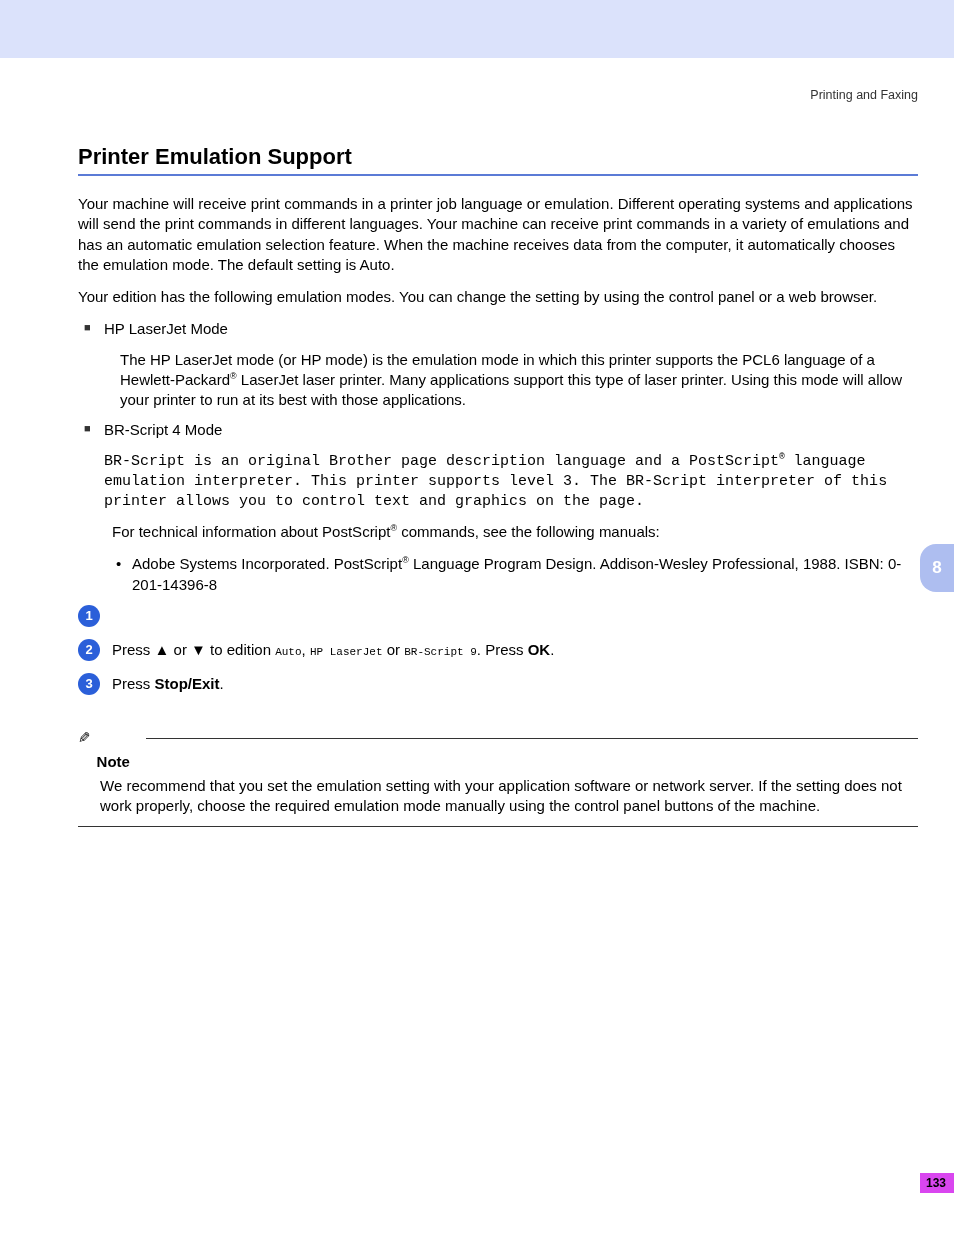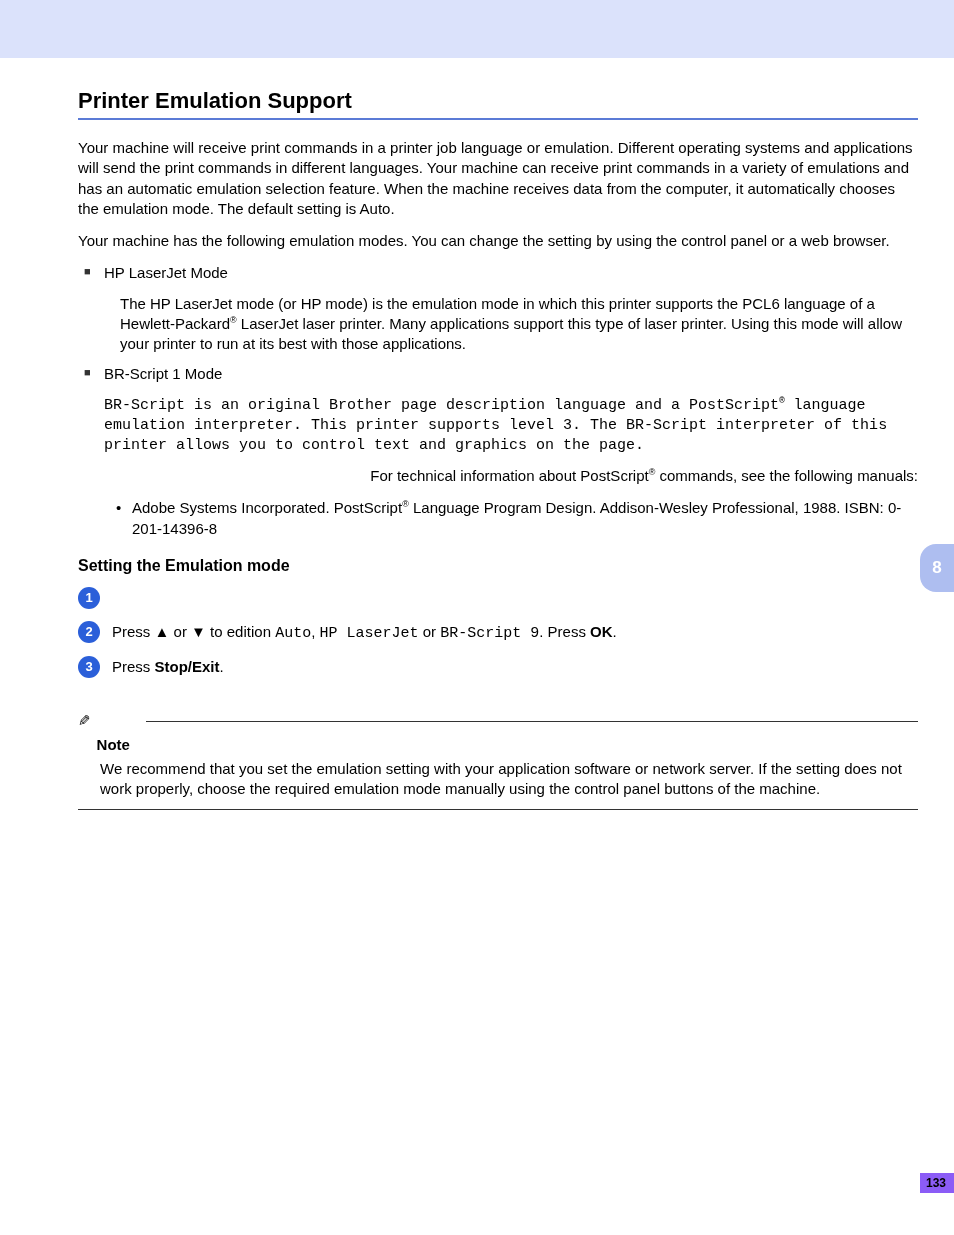--- a/index.html
+++ b/index.html
@@ -15,71 +15,71 @@
   .bullet-list > li::before { content: "■"; position: absolute; left: 0; top: 1px; font-size: 11px; color: #333; }
   .sub-body { font-size: 15px; line-height: 1.35; margin: 6px 0 10px 26px; }
   .dot-list { list-style: none; margin: 6px 0 10px 38px; }
   .dot-list > li { position: relative; padding-left: 16px; font-size: 15px; line-height: 1.4; margin-bottom: 10px; }
   .dot-list > li::before { content: "•"; position: absolute; left: 0; top: 0; font-size: 15px; }
   sup { font-size: 9px; vertical-align: super; }
   h2.subheading { font-size: 16px; font-weight: bold; margin: 18px 0 12px 0; }
   .step { display: flex; align-items: flex-start; gap: 12px; margin-bottom: 12px; }
   .step-badge { flex: 0 0 22px; width: 22px; height: 22px; border-radius: 50%; background: #2b5fd9; color: #fff; font-size: 13px; font-weight: bold; display: flex; align-items: center; justify-content: center; }
   .step-text { font-size: 15px; line-height: 1.4; }
-  .step-text .mono { font-family: "Courier New", monospace; font-size: 15px; }
+  .step-text .mono { font-family: "Courier New", monospace; font-size: 11px; }
   .note-block { margin-top: 6px; }
   .note-head { display: flex; align-items: center; gap: 6px; }
   .note-icon { font-size: 15px; transform: scaleX(-1); display: inline-block; }
   .note-label { font-weight: bold; font-size: 15px; margin-top: 46px; }
   .note-line { flex: 1; border-top: 1px solid #333; margin-left: 10px; }
   .note-body { font-size: 15px; line-height: 1.35; margin: 6px 0 10px 22px; }
   .note-end { border: 0; border-top: 1px solid #333; }
   .side-tab { position: absolute; right: 0; top: 486px; width: 34px; height: 48px; background: #aebef0; border-radius: 16px 0 0 16px; display: flex; align-items: center; justify-content: center; color: #fff; font-weight: bold; font-size: 17px; }
-  .page-num-box { position: absolute; right: 0; bottom: 42px; width: 34px; height: 20px; background: #8b5cf6; display: flex; align-items: center; justify-content: flex-start; padding-left: 6px; }
+  .page-num-box { position: absolute; right: 0; bottom: 42px; width: 34px; height: 20px; background: #d946ef; display: flex; align-items: center; justify-content: flex-start; padding-left: 6px; }
   .page-num-box span { font-size: 12px; font-weight: bold; color: #000; }
   b { font-weight: bold; }
 </style>
 </head>
 <body>
 
 <div class="topbar"></div>
 
 <div class="page">
 
+  <div class="header-text">Printing and Faxing</div>
 
   <h1 class="section-title">Printer Emulation Support</h1>
   <hr class="rule">
 
   <p class="body">Your machine will receive print commands in a printer job language or emulation. Different operating systems and applications will send the print commands in different languages. Your machine can receive print commands in a variety of emulations and has an automatic emulation selection feature. When the machine receives data from the computer, it automatically chooses the emulation mode. The default setting is Auto.</p>
-  <p class="body">Your machine has the following emulation modes. You can change the setting by using the control panel or a web browser.</p>
+  <p class="body">Your edition has the following emulation modes. You can change the setting by using the control panel or a web browser.</p>
 
   <ul class="bullet-list">
     <li>
       <span>HP LaserJet Mode</span>
       <p class="sub-body" style="margin-left:16px; margin-top:10px;">
         <span>The HP LaserJet mode (or HP mode) is the emulation mode in which this printer supports the PCL6 language of a Hewlett-Packard</span><sup>®</sup><span> LaserJet laser printer. Many applications support this type of laser printer. Using this mode will allow your printer to run at its best with those applications.</span>
       </p>
     </li>
     <li>
-      <span>BR-Script 1 Mode</span>
+      <span>BR-Script 4 Mode</span>
       <p class="sub-body" style="margin-left:0; margin-top:10px;font-family:Liberation Mono, monospace;">
         <span>BR-Script is an original Brother page description language and a PostScript</span><sup>®</sup><span> language emulation interpreter. This printer supports level 3. The BR-Script interpreter of this printer allows you to control text and graphics on the page.</span>
       </p>
-      <p class="sub-body" style="margin-left:8px;text-align:right;">
+      <p class="sub-body" style="margin-left:8px;">
         <span>For technical information about PostScript</span><sup>®</sup><span> commands, see the following manuals:</span>
       </p>
       <ul class="dot-list" style="margin-left:12px;">
         <li>
           <span>Adobe Systems Incorporated. PostScript</span><sup>®</sup><span> Language Program Design. Addison-Wesley Professional, 1988. ISBN: 0-201-14396-8</span>
         </li>
       </ul>
     </li>
   </ul>
 
-  <h2 class="subheading">Setting the Emulation mode</h2>
 
   <div class="step">
     <div class="step-badge">1</div>
   </div>
 
   <div class="step">
     <div class="step-badge">2</div>
     <div class="step-text">
       <span>Press </span><span>▲</span><span> or </span><span>▼</span><span> to edition </span><span class="mono">Auto</span><span>, </span><span class="mono">HP LaserJet</span><span> or </span><span class="mono">BR-Script 9</span><span>. Press </span><b>OK</b><span>.</span>
     </div>

